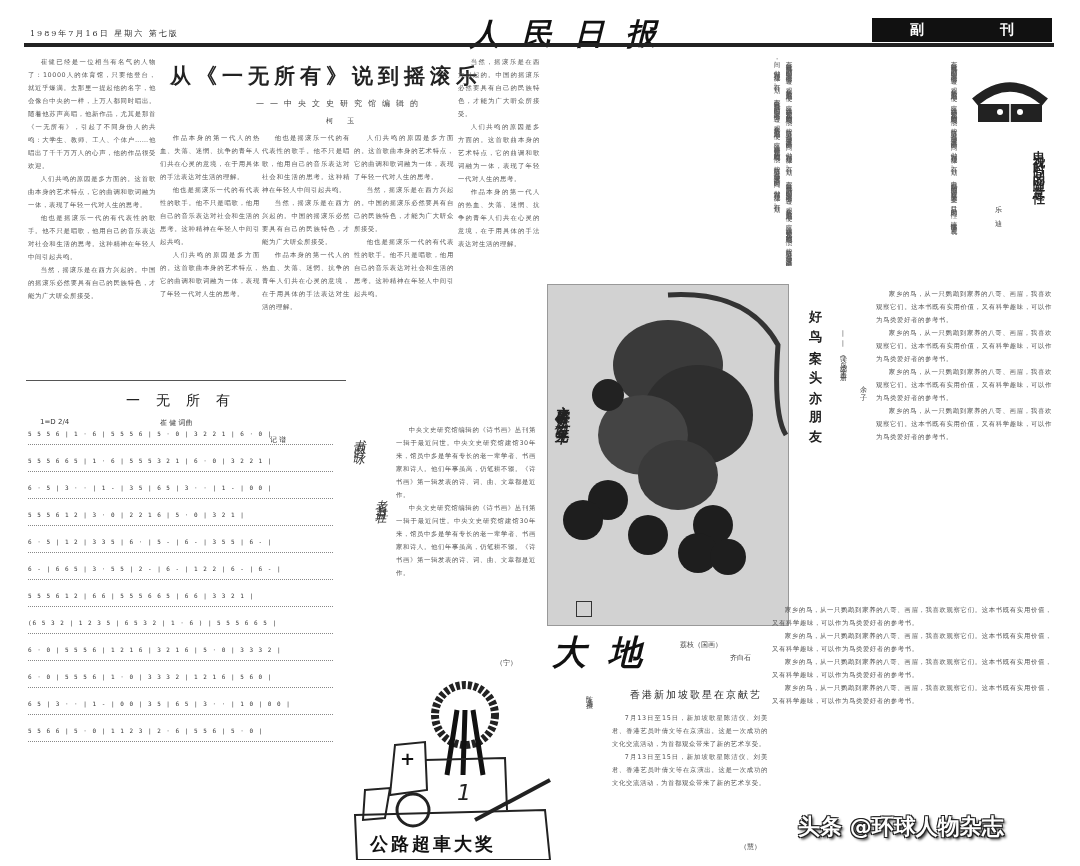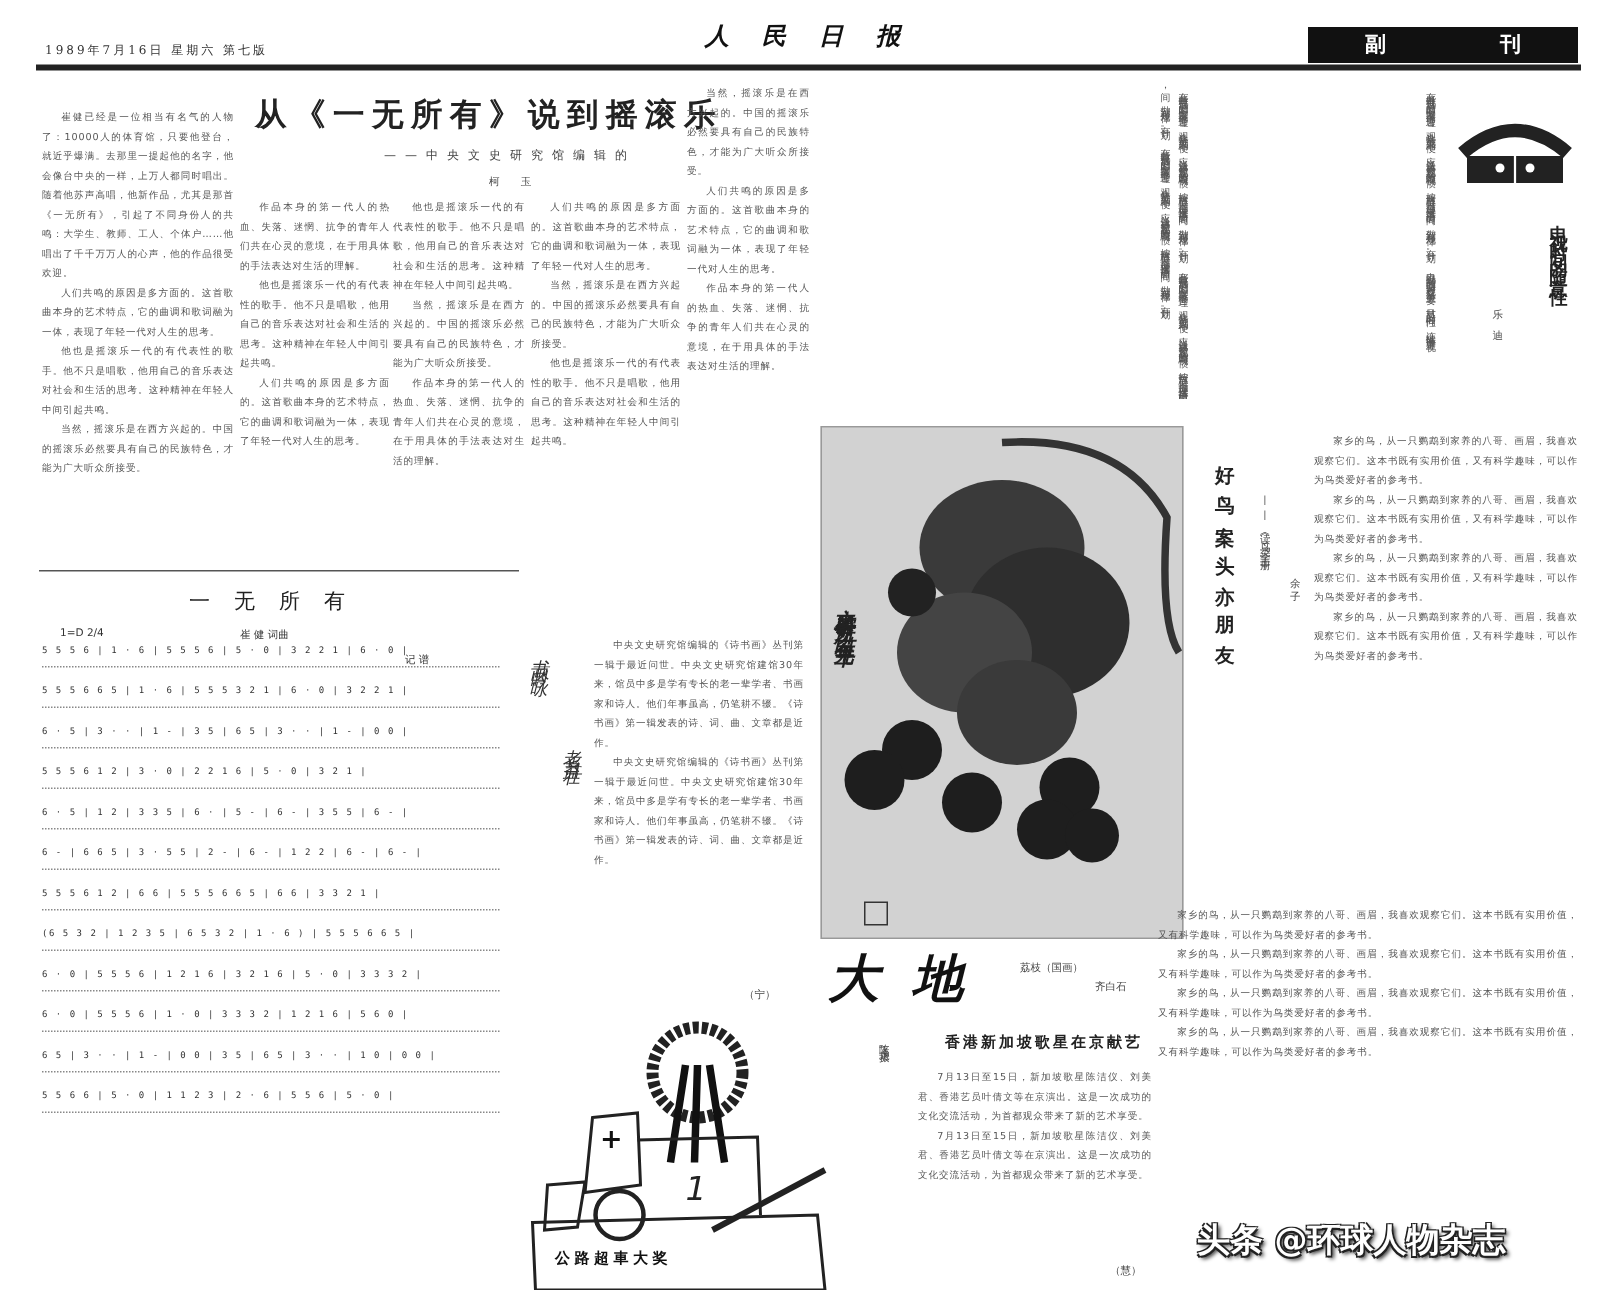--- a/index.html
+++ b/index.html
@@ -1,55 +1,55 @@
 <!DOCTYPE html>
 <html><head>
 <meta charset="utf-8">
 <style>
   html,body{margin:0;padding:0;background:#fff;}
   body{width:1080px;height:866px;overflow:hidden;position:relative;font-family:"DejaVu Sans",sans-serif;color:#222;}
   .abs{position:absolute;}
   .dateline{left:30px;top:28px;font-size:8px;letter-spacing:2px;color:#333;font-family:"DejaVu Serif",serif;}
-  .masthead{left:470px;top:14px;font-family:"DejaVu Serif",serif;font-size:16px;font-weight:bold;font-style:italic;letter-spacing:22px;color:#111;}
+  .masthead{left:470px;top:14px;font-family:"DejaVu Serif",serif;font-size:30px;font-weight:bold;font-style:italic;letter-spacing:22px;color:#111;}
   .rule{left:24px;top:43px;width:1030px;height:4px;background:#222;}
   .section-box{left:872px;top:18px;width:180px;height:24px;background:#111;color:#fff;font-size:14px;font-weight:bold;display:flex;justify-content:space-around;align-items:center;}
   .textblock{font-size:6.4px;line-height:13px;color:#555;text-align:justify;overflow:hidden;letter-spacing:0.6px;}
   .textblock p{margin:0;text-indent:2em;}
   .vtext{writing-mode:vertical-rl;font-size:6.6px;line-height:12px;color:#555;overflow:hidden;letter-spacing:1.2px;}
   .headline{left:170px;top:62px;font-size:21px;font-weight:bold;letter-spacing:5px;color:#222;font-family:"DejaVu Sans",sans-serif;text-align:center;}
   .subhead{left:256px;top:98px;font-size:8px;letter-spacing:6px;color:#444;}
   .byline{left:326px;top:116px;font-size:7px;letter-spacing:6px;color:#444;}
   .song-title{left:126px;top:392px;font-size:14px;letter-spacing:16px;color:#222;font-family:"DejaVu Serif",serif;}
   .song-meta{font-size:7px;color:#333;}
   .score{left:28px;top:430px;width:305px;height:420px;}
   .score-row{height:14px;border-bottom:1px dotted #888;margin-bottom:12px;font-size:6px;color:#333;letter-spacing:1px;overflow:hidden;white-space:nowrap;font-family:"DejaVu Sans Mono",monospace;}
   .painting{left:547px;top:284px;width:240px;height:340px;background:#cfcfcf;border:1px solid #999;overflow:hidden;}
   .calligraphy-title{left:552px;top:630px;font-size:34px;font-weight:bold;font-family:"DejaVu Serif",serif;letter-spacing:22px;color:#111;font-style:italic;}
   .caption-small{font-size:7px;color:#444;}
-  .hk-title{left:630px;top:688px;font-size:10px;font-weight:bold;letter-spacing:2px;color:#222;}
+  .hk-title{left:630px;top:688px;font-size:10px;font-weight:normal;letter-spacing:2px;color:#222;}
   .logo{left:970px;top:72px;width:80px;height:55px;}
   .right-vtitle{left:1030px;top:140px;writing-mode:vertical-rl;font-size:12px;font-weight:bold;letter-spacing:6px;color:#222;}
   .bird-title{left:806px;top:300px;writing-mode:vertical-rl;font-size:13px;font-weight:bold;letter-spacing:20px;color:#222;}
   .bird-sub{left:838px;top:330px;writing-mode:vertical-rl;font-size:7px;letter-spacing:3px;color:#444;}
   .watermark{left:798px;top:812px;font-size:22px;color:#fff;font-weight:bold;text-shadow:1px 1px 0 #222,-1px -1px 0 #222,1px -1px 0 #222,-1px 1px 0 #222,2px 2px 3px #000;}
   .cartoon{left:345px;top:670px;width:215px;height:190px;}
   .seal{position:absolute;left:28px;bottom:8px;width:14px;height:14px;border:1px solid #333;}
 </style>
 </head>
 <body>
 
 <div class="abs dateline">1989年7月16日 星期六 第七版</div>
 <div class="abs masthead">人民日报</div>
 <div class="abs section-box">
   <span>副</span>
   <span>刊</span>
 </div>
 <div class="abs rule"></div>
 
-<div class="abs textblock" style="left:28px;top:56px;width:128px;height:330px;margin-top:16px;">
+<div class="abs textblock" style="left:28px;top:56px;width:128px;height:330px;">
   <p>崔健已经是一位相当有名气的人物了：10000人的体育馆，只要他登台，就近乎爆满。去那里一提起他的名字，他会像台中央的一样，上万人都同时唱出。随着他苏声高唱，他新作品，尤其是那首《一无所有》，引起了不同身份人的共鸣：大学生、教师、工人、个体户……他唱出了千千万万人的心声，他的作品很受欢迎。</p>
   <p>人们共鸣的原因是多方面的。这首歌曲本身的艺术特点，它的曲调和歌词融为一体，表现了年轻一代对人生的思考。</p>
   <p>他也是摇滚乐一代的有代表性的歌手。他不只是唱歌，他用自己的音乐表达对社会和生活的思考。这种精神在年轻人中间引起共鸣。</p>
   <p>当然，摇滚乐是在西方兴起的。中国的摇滚乐必然要具有自己的民族特色，才能为广大听众所接受。</p>
 </div>
 
 <div class="abs headline">从《一无所有》说到摇滚乐</div>
 <div class="abs subhead">——中央文史研究馆编辑的</div>
 <div class="abs byline">柯 玉</div>
 
@@ -175,15 +175,15 @@
   <path d="M112 40 L102 105 M120 40 L118 105 M128 40 L138 105" stroke="#111" stroke-width="5"></path>
   <path d="M50 75 L80 72 L82 120 L45 125 Z" fill="none" stroke="#222" stroke-width="2"></path>
   <text x="55" y="95" font-size="18" font-weight="bold" fill="#111">+</text>
   <circle cx="68" cy="140" r="16" fill="none" stroke="#222" stroke-width="3"></circle>
   <path d="M80 90 L160 88 L162 140" fill="none" stroke="#222" stroke-width="2"></path>
   <text x="112" y="130" font-size="22" fill="#222" font-style="italic">1</text>
   <path d="M10 145 L200 140 L205 190 L12 190 Z" fill="none" stroke="#222" stroke-width="2"></path>
   <path d="M130 150 L205 110" stroke="#222" stroke-width="4"></path>
   <path d="M20 120 L45 118 L40 148 L18 150 Z" fill="none" stroke="#222" stroke-width="2"></path>
 </svg>
-<div class="abs" style="left:370px;top:832px;font-size:10px;font-weight:bold;letter-spacing:3px;color:#111;font-family:'DejaVu Serif',serif;">公路超車大奖</div>
+<div class="abs" style="left:370px;top:832px;font-size:18px;font-weight:bold;letter-spacing:3px;color:#111;font-family:'DejaVu Serif',serif;">公路超車大奖</div>
 
 <div class="abs watermark">头条 @环球人物杂志</div>
 
 </body></html>

